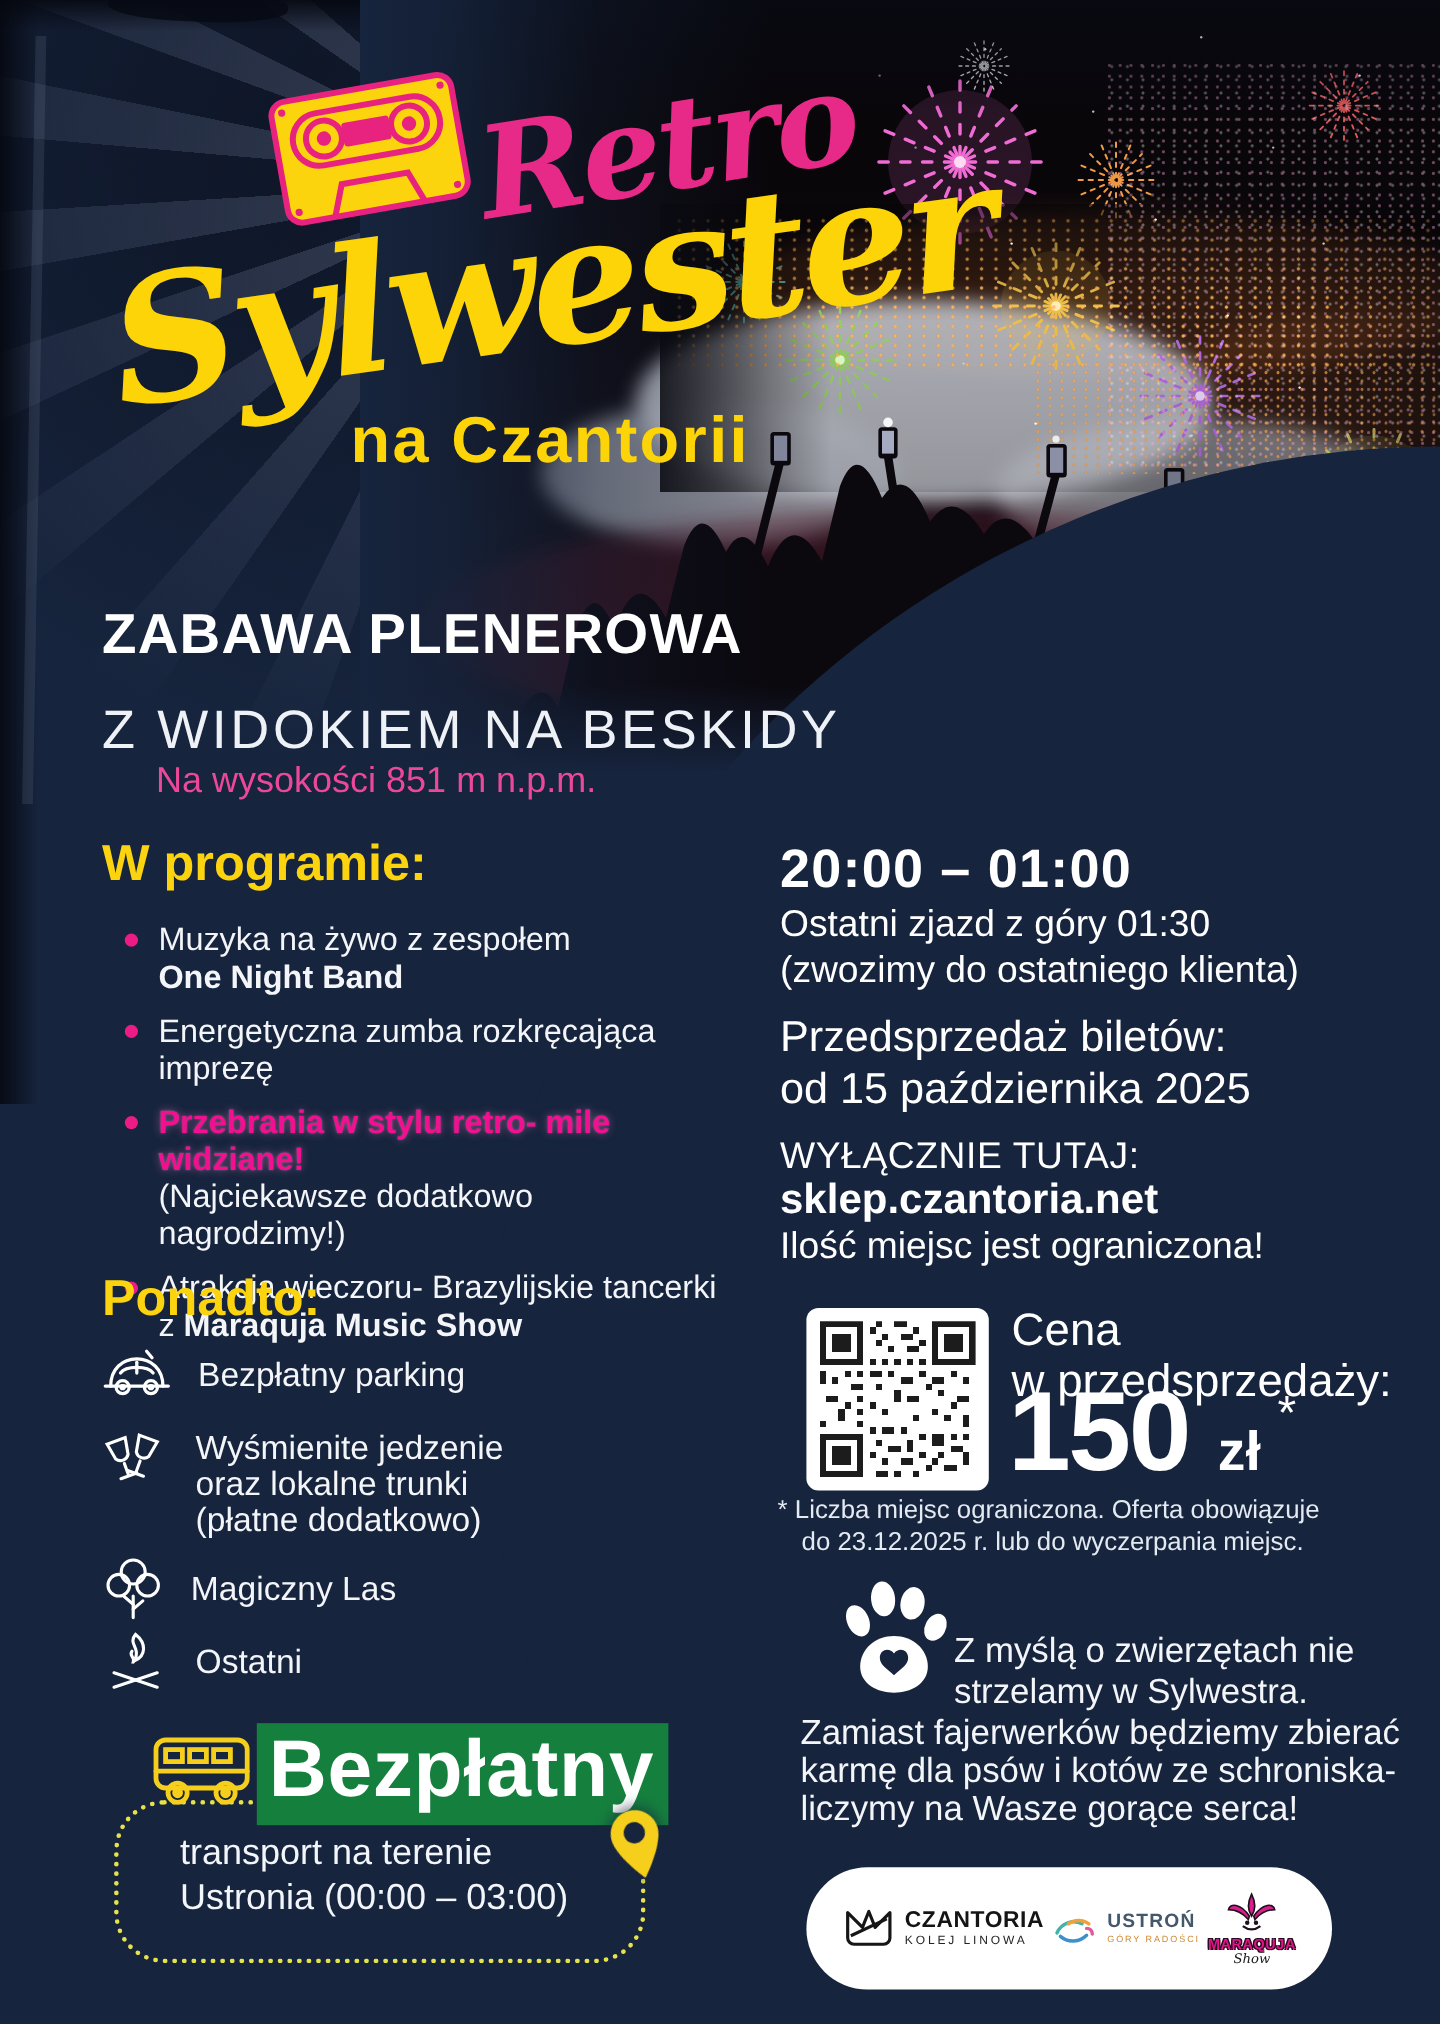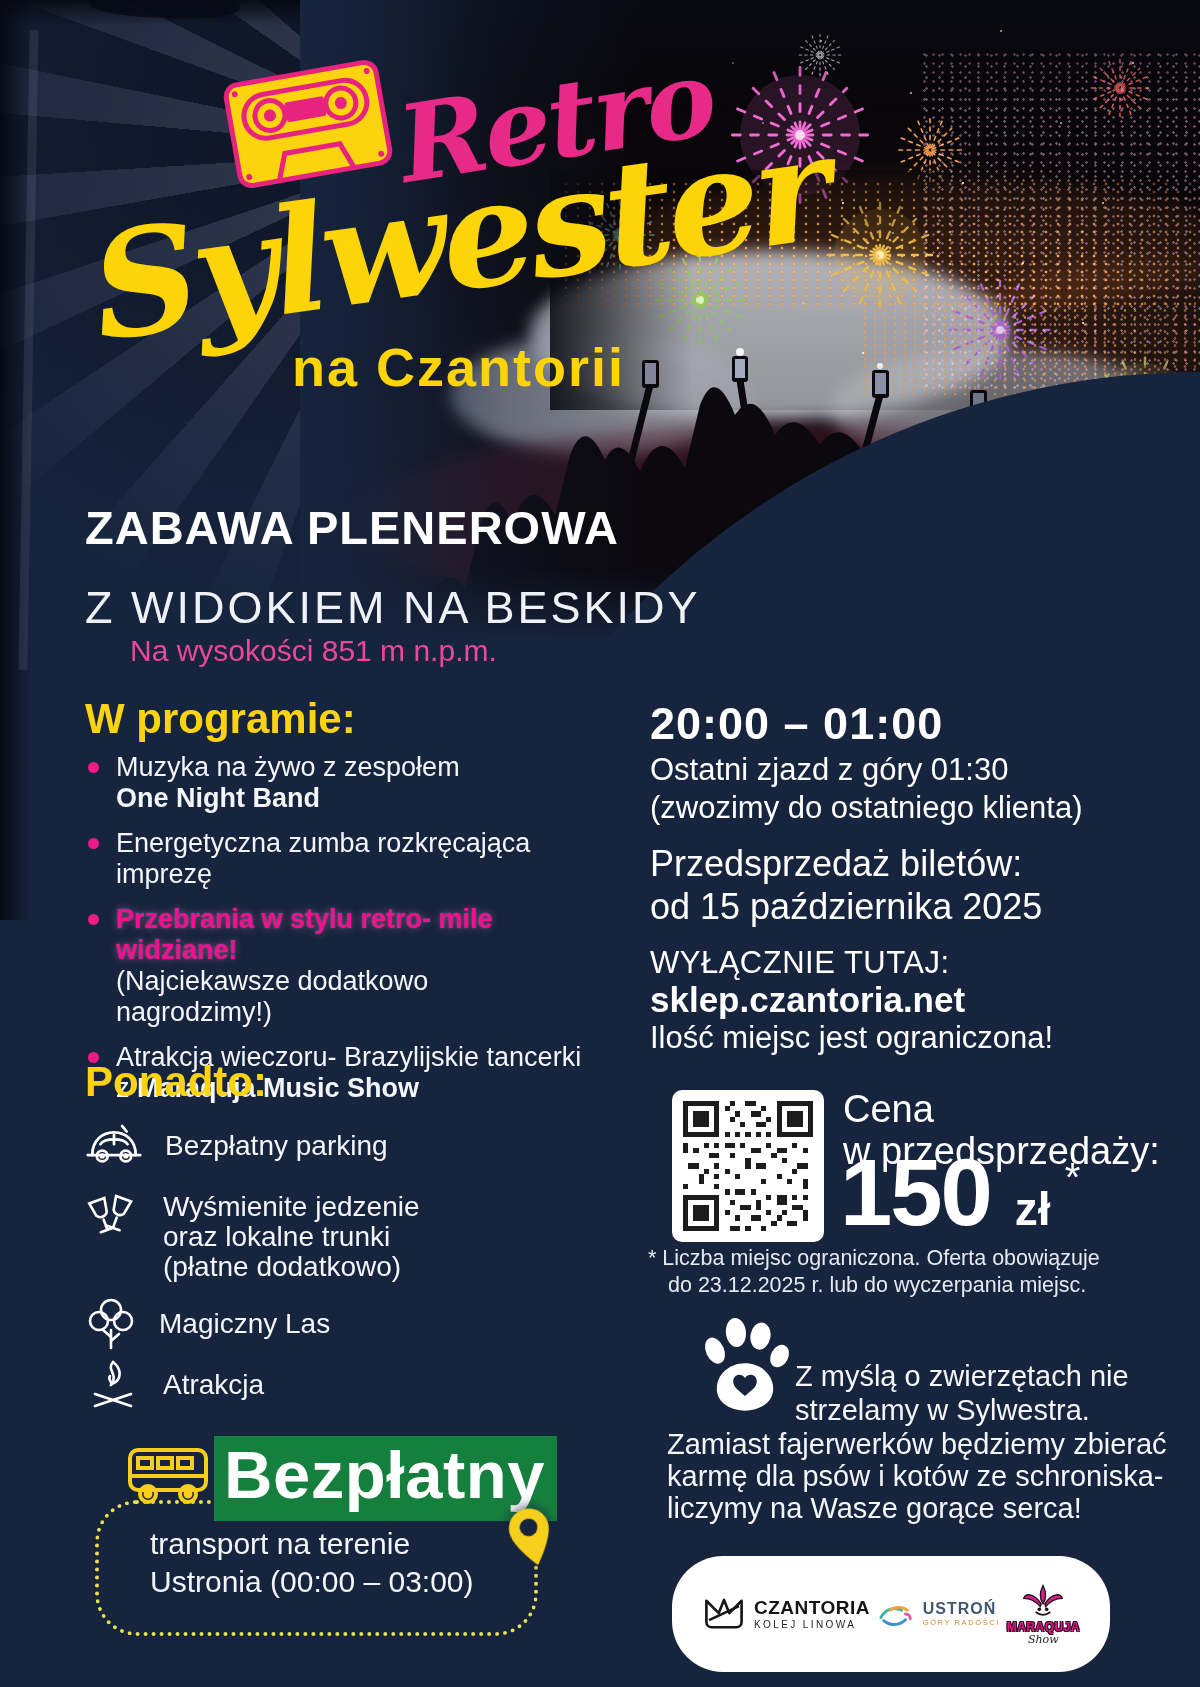--- a/index.html
+++ b/index.html
@@ -57,21 +57,21 @@
   .t-main{left:90px;top:152px;font-family:"DejaVu Serif",serif;font-style:italic;font-weight:800;
     font-size:146px;color:#fdd408;transform:rotate(-8deg);letter-spacing:-5px;}
   .t-loc{left:292px;top:336px;font-weight:700;font-size:54px;color:#fdd408;letter-spacing:2px;}
   .cassette{left:228px;top:64px;transform:rotate(-10deg);}
   .h1{left:85px;top:500px;font-size:47px;font-weight:800;letter-spacing:1px;}
   .h2{left:85px;top:582px;font-size:45px;font-weight:400;letter-spacing:3px;color:#eef2f7;}
   .alt{left:130px;top:634px;font-size:30px;color:#ec4899;}
   .sec{font-size:42px;font-weight:800;color:#fcd30f;}
   .sec1{left:85px;top:695px;}
   .sec2{left:85px;top:1058px;}
-  .plist{left:88px;top:752px;width:500px;list-style:none;margin:0;padding:0;}
+  .plist{left:88px;top:752px;width:500px;list-style:none;margin:16px;padding:0;}
   .plist li{position:relative;padding-left:28px;margin-bottom:14px;font-size:27px;line-height:31px;color:#f3f5f9;}
   .plist li::before{content:"";position:absolute;left:0;top:10px;width:11px;height:11px;border-radius:50%;background:#ec1b86;}
   .b{font-weight:700;}
   .pk{color:#f21090;font-weight:700;text-shadow:0 0 8px rgba(255,130,205,.45),0 0 2px rgba(255,255,255,.25);}
   .xrow{position:absolute;left:85px;display:flex;gap:22px;align-items:center;}
   .xrow.topalign{align-items:flex-start;}
   .xrow .xtxt{font-size:28px;line-height:30px;color:#f3f5f9;}
   .xicon{flex:0 0 auto;}
   
   .busbox{left:95px;top:1500px;width:435px;height:128px;border:4px dotted #e6e24b;border-radius:42px;}
@@ -101,21 +101,21 @@
   .fn1{left:648px;top:1246px;}
   .fn2{left:668px;top:1273px;}
   .pawicon{left:695px;top:1314px;}
   .an{font-size:29px;color:#f3f5f9;}
   .an1{left:795px;top:1360px;}
   .an2{left:795px;top:1394px;}
   .an3{left:667px;top:1428px;}
   .an4{left:667px;top:1460px;}
   .an5{left:667px;top:1492px;}
   
-  .pill{left:672px;top:1556px;width:438px;height:116px;background:#fff;border-radius:51px;
+  .pill{left:672px;top:1556px;width:438px;height:102px;background:#fff;border-radius:51px;
     display:flex;align-items:center;justify-content:space-between;padding:0 30px;box-sizing:border-box;}
   .lg{display:flex;align-items:center;gap:8px;color:#161616;}
   .lgcol{display:flex;flex-direction:column;line-height:1.05;}
   .lg-name{font-size:19px;font-weight:800;letter-spacing:.5px;color:#141414;}
   .lg-sub{font-size:10px;letter-spacing:2.4px;color:#232323;margin-top:2px;}
   .us-name{font-size:16px;font-weight:800;letter-spacing:1px;color:#44586b;}
   .us-sub{font-size:7.5px;letter-spacing:1.6px;color:#cf8a33;margin-top:2px;}
   .mq{display:flex;flex-direction:column;align-items:center;line-height:1;}
   .mq-name{font-size:12px;font-weight:800;color:#e3138b;letter-spacing:.5px;
     text-shadow:1px 1px 0 #2a0a1e,-1px 1px 0 #2a0a1e,1px -1px 0 #2a0a1e,-1px -1px 0 #2a0a1e;}
@@ -304,21 +304,21 @@
       <div class="xtxt">Magiczny Las</div>
     </div>
 
     <div class="xrow" style="top:1358px;">
       <svg class="xicon" width="56" height="54" viewBox="0 0 56 54" fill="none" stroke="#fff" stroke-width="2.6" stroke-linecap="round">
         <path d="M28 4 C21 12 33 15 27 26 C37 22 37 11 28 4 Z"></path>
         <path d="M25 18 C22 22 28 23 26 27"></path>
         <path d="M10 36 L46 48"></path>
           <path d="M46 36 L10 48"></path>
       </svg>
-      <div class="xtxt">Atrakcja</div>
+      <div class="xtxt">Ostatni</div>
     </div>
 
     <div class="abs busbox"></div>
     <svg class="abs busicon" width="88" height="64" viewBox="0 0 88 64" fill="none" stroke="#f6cf1c" stroke-width="4" stroke-linecap="round">
       <rect x="6" y="6" width="76" height="40" rx="8"></rect>
       <rect x="14" y="14" width="14" height="10"></rect>
         <rect x="34" y="14" width="14" height="10"></rect>
         <rect x="54" y="14" width="14" height="10"></rect>
       <path d="M6 32 H82"></path>
       <circle cx="24" cy="50" r="8"></circle>

